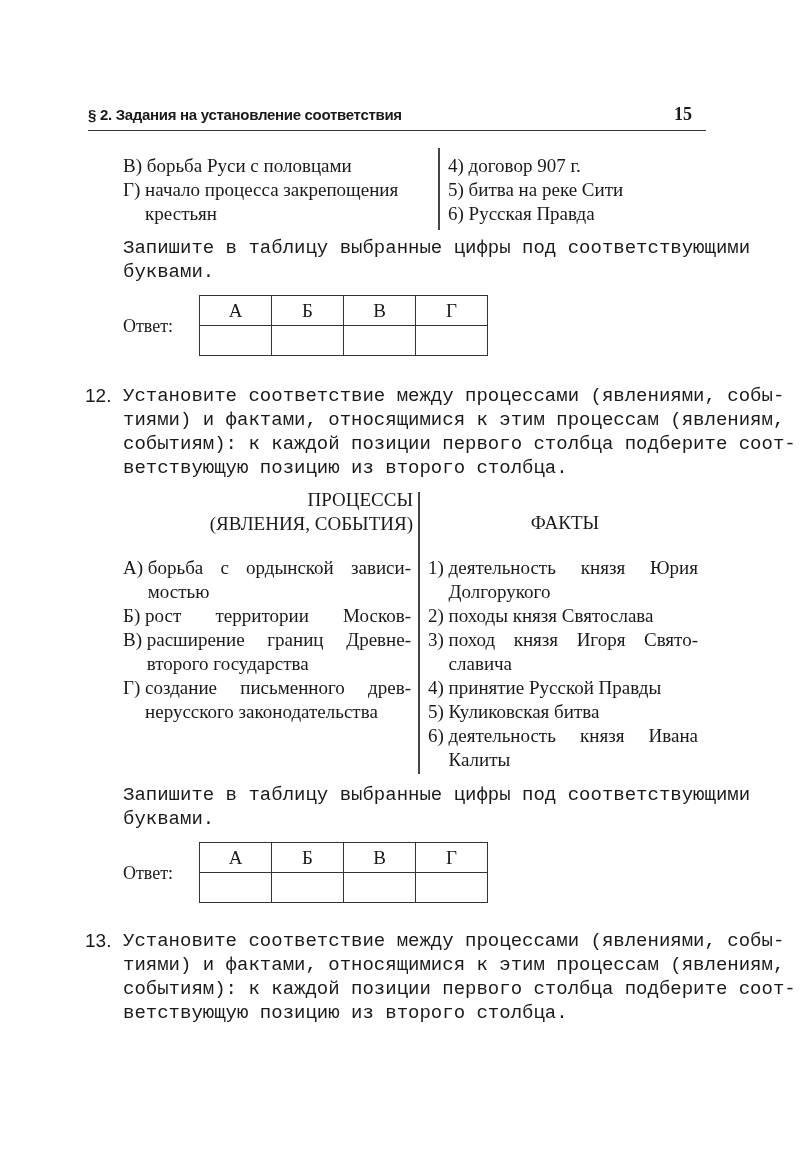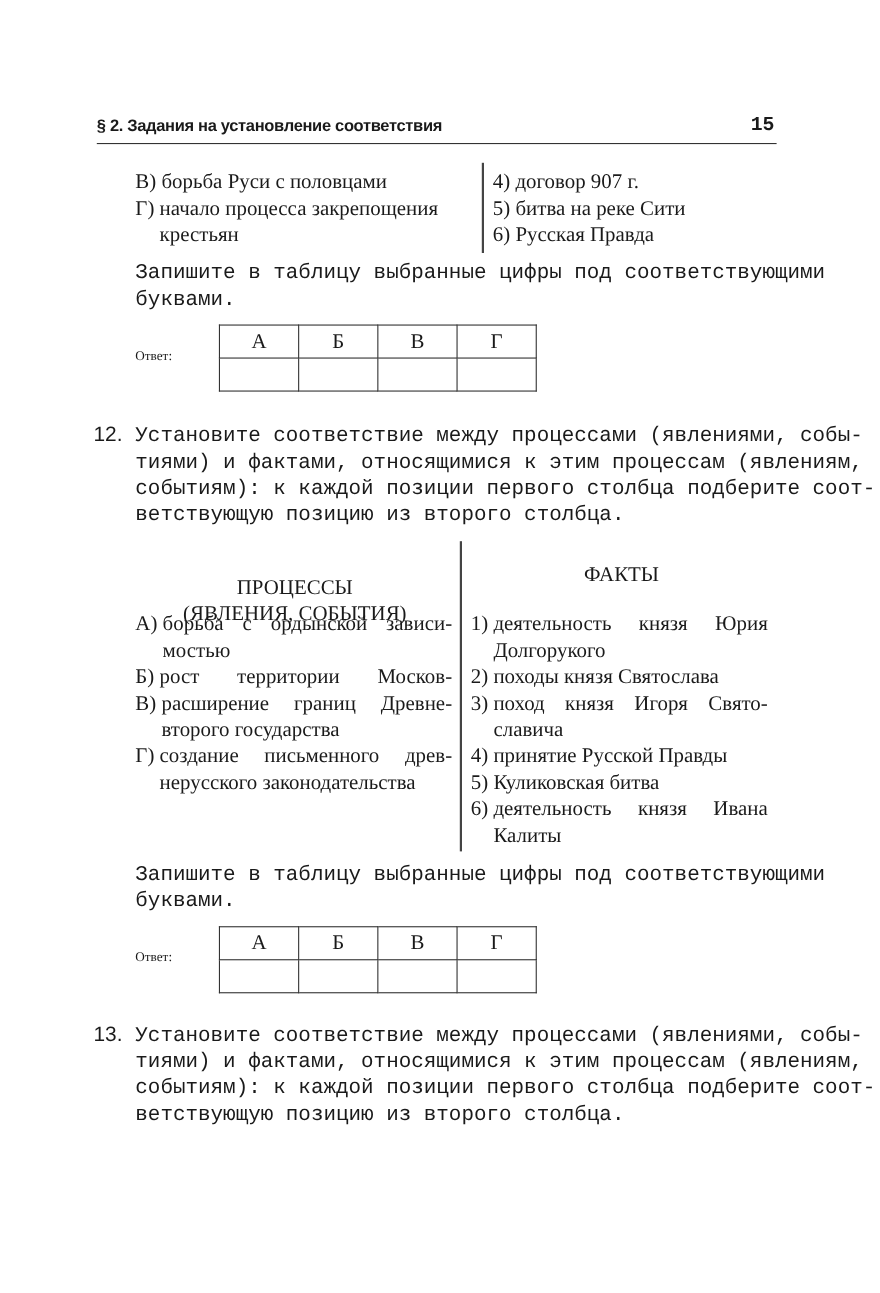--- a/index.html
+++ b/index.html
@@ -1,31 +1,31 @@
 <!DOCTYPE html>
 <html><head>
 <meta charset="utf-8">
 <style>
   html, body { margin: 0; padding: 0; background: #ffffff; }
   body { width: 800px; height: 1175px; position: relative; overflow: hidden; color: #1a1a1a; font-family: "Liberation Serif", serif; }
   .header { position: absolute; left: 88px; top: 104px; width: 618px; height: 26px; border-bottom: 1.5px solid #333; }
   .header .title { position: absolute; left: 0; top: 2px; font-family: "Liberation Sans", sans-serif; font-weight: bold; font-size: 15px; letter-spacing: -0.3px; }
-  .header .pagenum { position: absolute; right: 2px; top: 0px; font-family: Liberation Mono, monospace; font-weight: bold; font-size: 18px; }
+  .header .pagenum { position: absolute; right: 14px; top: 0px; font-family: Liberation Serif, serif; font-weight: bold; font-size: 18px; }
   .vline { position: absolute; width: 1.5px; background: #444; }
   .hang { position: absolute; font-size: 19px; line-height: 24px; }
   .hang .row { display: flex; }
   .hang .lbl { flex: 0 0 auto; }
   .hang .body { flex: 1 1 auto; text-align: justify; }
   .hang .body .ln { display: block; white-space: nowrap; text-align: justify; text-align-last: justify; }
   .hang .body .ln.last { text-align-last: left; }
   .para { position: absolute; left: 123px; width: 582px; font-size: 19px; line-height: 24px; font-family: Liberation Mono, monospace; }
   .para .ln { display: block; white-space: nowrap; text-align: justify; text-align-last: justify; }
   .para .ln.last { text-align-last: left; }
   .tasknum { position: absolute; left: 85px; font-family: "Liberation Sans", sans-serif; font-weight: normal; font-size: 19px; line-height: 24px; }
-  .answer-label { position: absolute; font-size: 12px; }
+  .answer-label { position: absolute; font-size: 18px; }
   table.ans { position: absolute; border-collapse: collapse; }
   table.ans td { border: 1.5px solid #333; width: 71px; height: 29px; text-align: center; font-size: 19px; padding: 0; }
   .colhead { position: absolute; font-size: 19px; line-height: 24px; text-align: center; }
 </style>
 </head>
 <body>
 
 <div class="header">
   <span class="title">§ 2. Задания на установление соответствия</span>
   <span class="pagenum">15</span>
@@ -92,21 +92,21 @@
   </table>
 
 <div class="tasknum" style="top:384px;">12.</div>
 <div class="para" style="top:384px;">
   <span class="ln">Установите соответствие между процессами (явлениями, собы-</span>
   <span class="ln">тиями) и фактами, относящимися к этим процессам (явлениям,</span>
   <span class="ln">событиям): к каждой позиции первого столбца подберите соот-</span>
   <span class="ln last">ветствующую позицию из второго столбца.</span>
 </div>
 
-<div class="colhead" style="left:123px; top:523px; width:290px;">
+<div class="colhead" style="left:123px; top:488px; width:290px;text-align:right;">
   <div>ПРОЦЕССЫ</div>
   <div>(ЯВЛЕНИЯ, СОБЫТИЯ)</div>
 </div>
 <div class="colhead" style="left:425px; top:511px; width:280px;">
   <div>ФАКТЫ</div>
 </div>
 <div class="vline" style="left:418px; top:492px; height:282px;"></div>
 
 <div class="hang" style="left:123px; top:556px; width:288px;">
   <div class="row">

